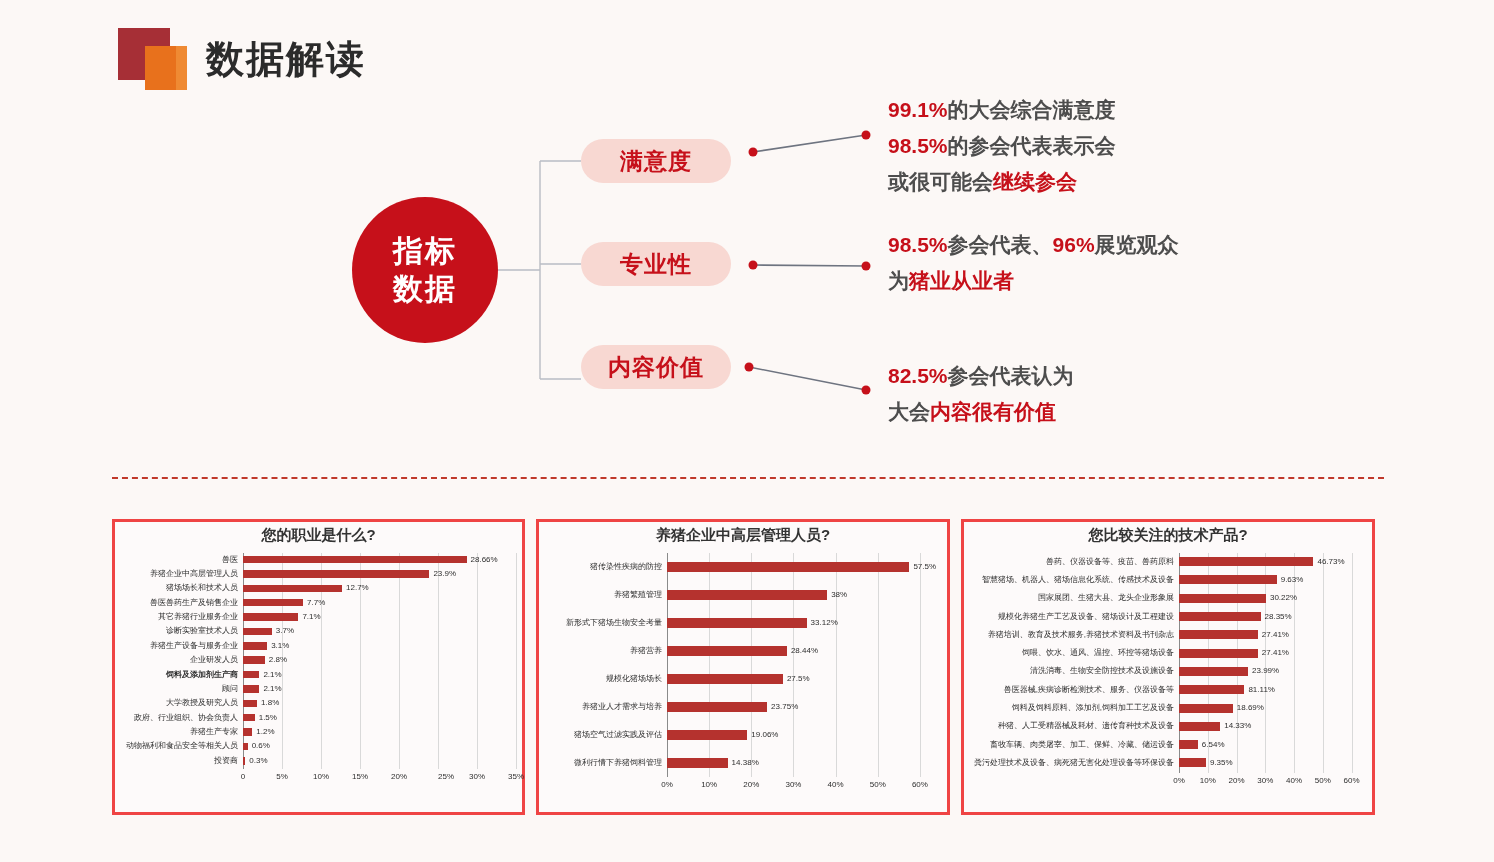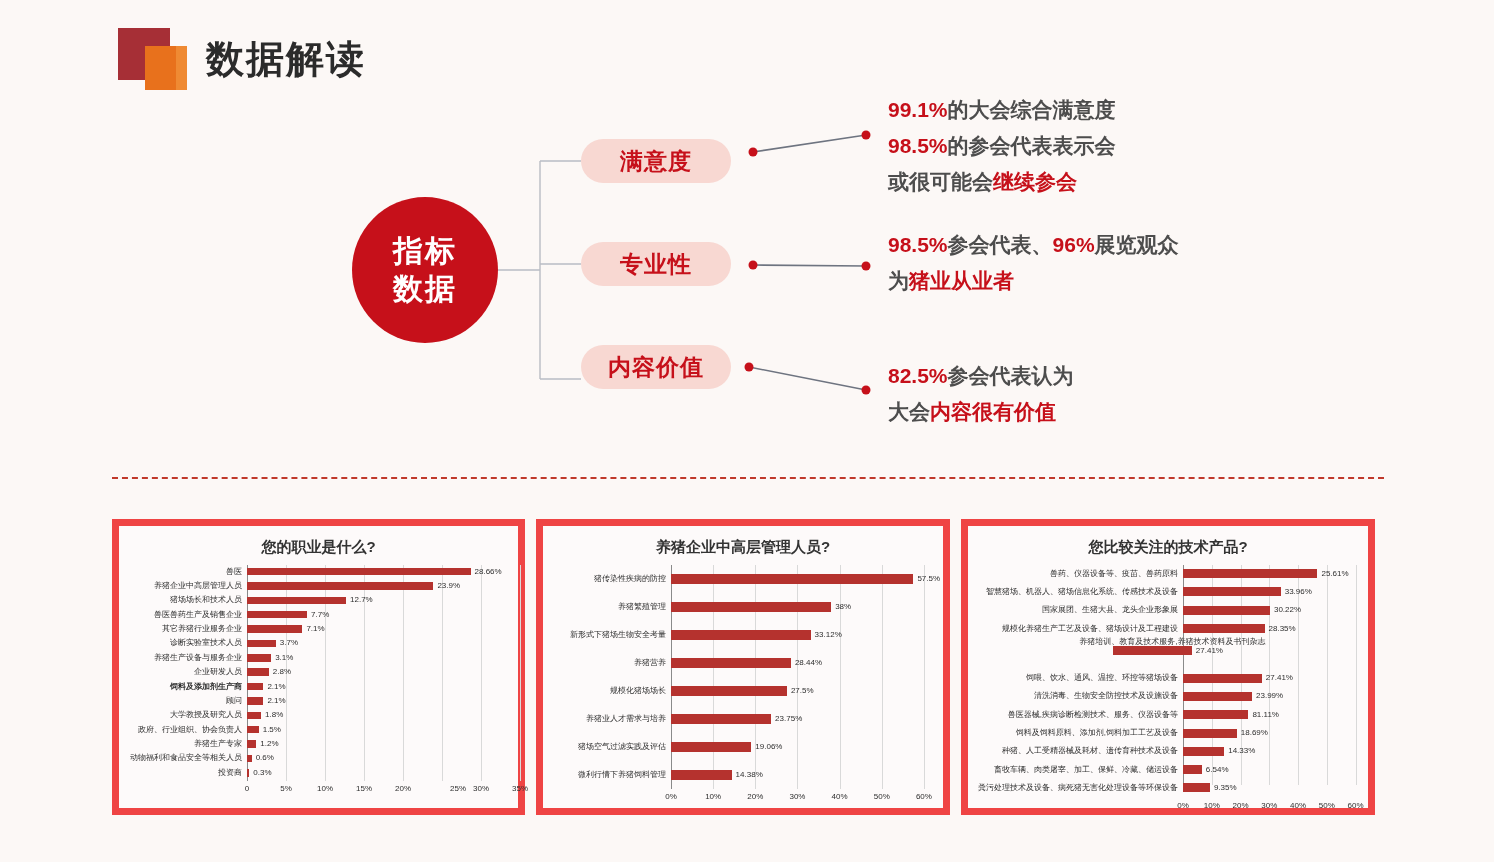--- a/index.html
+++ b/index.html
@@ -132,23 +132,23 @@
   .charts {
     position: absolute;
     left: 112px;
     top: 519px;
     width: 1274px;
     display: flex;
     gap: 11px;
   }
   .chart-panel {
     background: #fdfafa;
-    border: 7px solid #ef4444;
+    border: 3px solid #ef4444;
     box-sizing: border-box;
-    padding: 12px 10px 8px 10px;
+    padding: 4px 10px 8px 10px;
   }
   .panel-1 { width: 413px; height: 296px; }
   .panel-2 { width: 414px; height: 296px; }
   .panel-3 { width: 414px; height: 296px; }
 
   .chart-title {
     text-align: center;
     font-size: 15px;
     font-weight: bold;
     color: #333333;
@@ -408,21 +408,21 @@
               <div class="bar-value">0.3%</div>
             </div>
           </div>
         </div>
         <div class="xaxis" style="margin-left: 118px; width: 273px;">
           <div class="xtick" style="left: 0px;">0</div>
           <div class="xtick" style="left: 39px;">5%</div>
           <div class="xtick" style="left: 78px;">10%</div>
           <div class="xtick" style="left: 117px;">15%</div>
           <div class="xtick" style="left: 156px;">20%</div>
-          <div class="xtick" style="left: 211px;">25%</div>
+          <div class="xtick" style="left: 203px;">25%</div>
           <div class="xtick" style="left: 234px;">30%</div>
           <div class="xtick" style="left: 273px;">35%</div>
         </div>
       </div>
   </div>
   <div class="chart-panel panel-2">
     <div class="chart-title">养猪企业中高层管理人员?</div>
     <div class="plot">
         <div class="rows">
           <div class="gridlines" style="left: 118px; width: 274px; height: 224px;">
@@ -512,45 +512,45 @@
             <div class="gridline" style="left: 57.5385px;"></div>
             <div class="gridline" style="left: 86.3077px;"></div>
             <div class="gridline" style="left: 115.077px;"></div>
             <div class="gridline" style="left: 143.846px;"></div>
             <div class="gridline" style="left: 172.615px;"></div>
           </div>
           <div class="bar-row" style="height: 17.3px; margin-bottom: 1px;">
             <div class="bar-label" style="width: 205px;">兽药、仪器设备等、疫苗、兽药原料</div>
             <div class="bar-track">
               <div class="bar" style="width: 134.439px; height: 9px; background: rgb(181, 50, 46);"></div>
-              <div class="bar-value">25.61%</div>
+              <div class="bar-value">46.73%</div>
             </div>
           </div>
           <div class="bar-row" style="height: 17.3px; margin-bottom: 1px;">
             <div class="bar-label" style="width: 205px;">智慧猪场、机器人、猪场信息化系统、传感技术及设备</div>
             <div class="bar-track">
               <div class="bar" style="width: 97.7003px; height: 9px; background: rgb(181, 50, 46);"></div>
-              <div class="bar-value">33.96%</div>
+              <div class="bar-value">9.63%</div>
             </div>
           </div>
           <div class="bar-row" style="height: 17.3px; margin-bottom: 1px;">
             <div class="bar-label" style="width: 205px;">国家展团、生猪大县、龙头企业形象展</div>
             <div class="bar-track">
               <div class="bar" style="width: 86.9406px; height: 9px; background: rgb(181, 50, 46);"></div>
               <div class="bar-value">30.22%</div>
             </div>
           </div>
           <div class="bar-row" style="height: 17.3px; margin-bottom: 1px;">
             <div class="bar-label" style="width: 205px;">规模化养猪生产工艺及设备、猪场设计及工程建设</div>
             <div class="bar-track">
               <div class="bar" style="width: 81.5608px; height: 9px; background: rgb(181, 50, 46);"></div>
               <div class="bar-value">28.35%</div>
             </div>
           </div>
-          <div class="bar-row" style="height: 17.3px; margin-bottom: 14px; flex-direction: column;">
+          <div class="bar-row" style="height: 17.3px; margin-bottom: 1px;">
             <div class="bar-label" style="width: 205px;">养猪培训、教育及技术服务,养猪技术资料及书刊杂志</div>
             <div class="bar-track">
               <div class="bar" style="width: 78.8565px; height: 9px; background: rgb(181, 50, 46);"></div>
               <div class="bar-value">27.41%</div>
             </div>
           </div>
           <div class="bar-row" style="height: 17.3px; margin-bottom: 1px;">
             <div class="bar-label" style="width: 205px;">饲喂、饮水、通风、温控、环控等猪场设备</div>
             <div class="bar-track">
               <div class="bar" style="width: 78.8565px; height: 9px; background: rgb(181, 50, 46);"></div>

